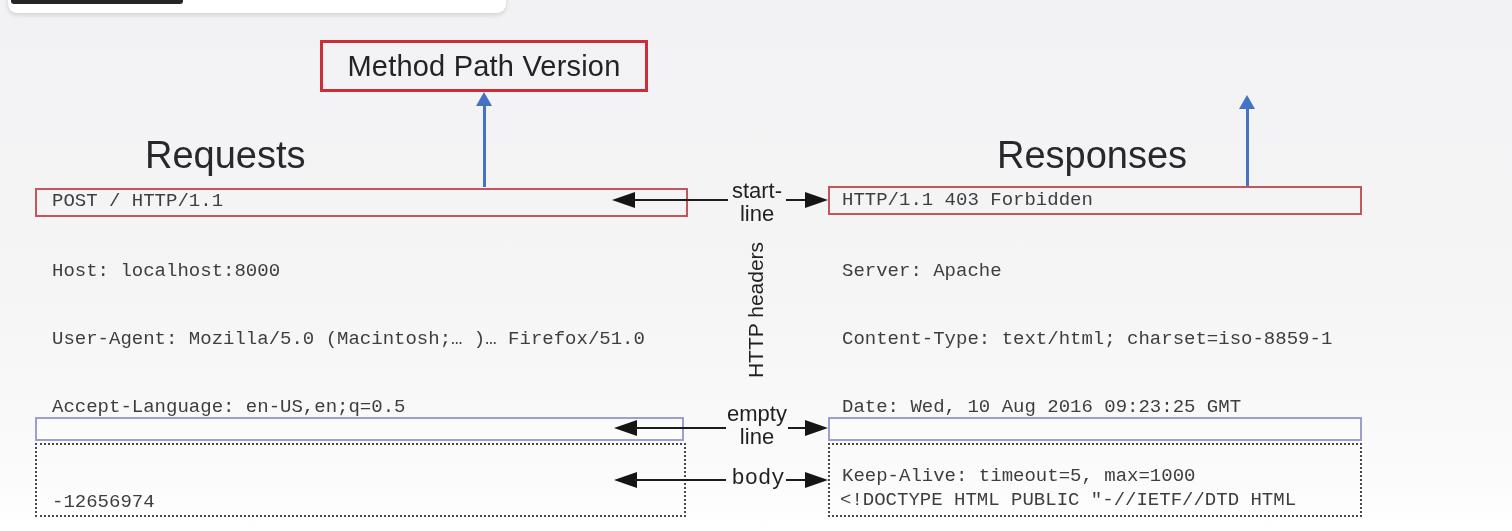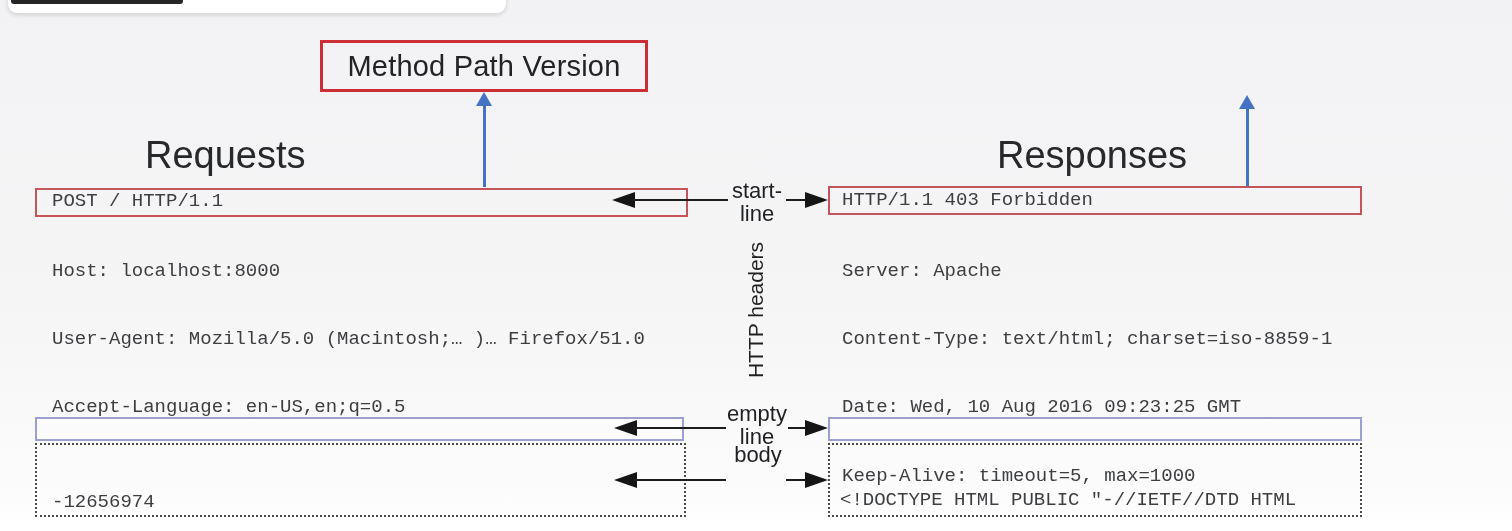--- a/index.html
+++ b/index.html
@@ -146,21 +146,21 @@
 
   <div class="mid-label" style="left:757px;top:179px;">
     <div>start-</div>
     <div>line</div>
   </div>
   <div class="rot-label" style="left:756px;top:310px;">HTTP headers</div>
   <div class="mid-label" style="left:757px;top:402px;">
     <div>empty</div>
     <div>line</div>
   </div>
-  <div class="mid-label" style="left:758px;top:443px;">body</div>
+  <div class="mid-label" style="left:758px;top:467px;font-family:Liberation Mono, monospace;">body</div>
 
   <div class="ah-left" style="left:612px;top:192px;"></div>
   <div class="hline" style="left:632px;top:199px;width:96px;"></div>
   <div class="hline" style="left:786px;top:199px;width:24px;"></div>
   <div class="ah-right" style="left:805px;top:192px;"></div>
 
   <div class="ah-left" style="left:614px;top:420px;"></div>
   <div class="hline" style="left:634px;top:427px;width:92px;"></div>
   <div class="hline" style="left:788px;top:427px;width:22px;"></div>
   <div class="ah-right" style="left:805px;top:420px;"></div>

